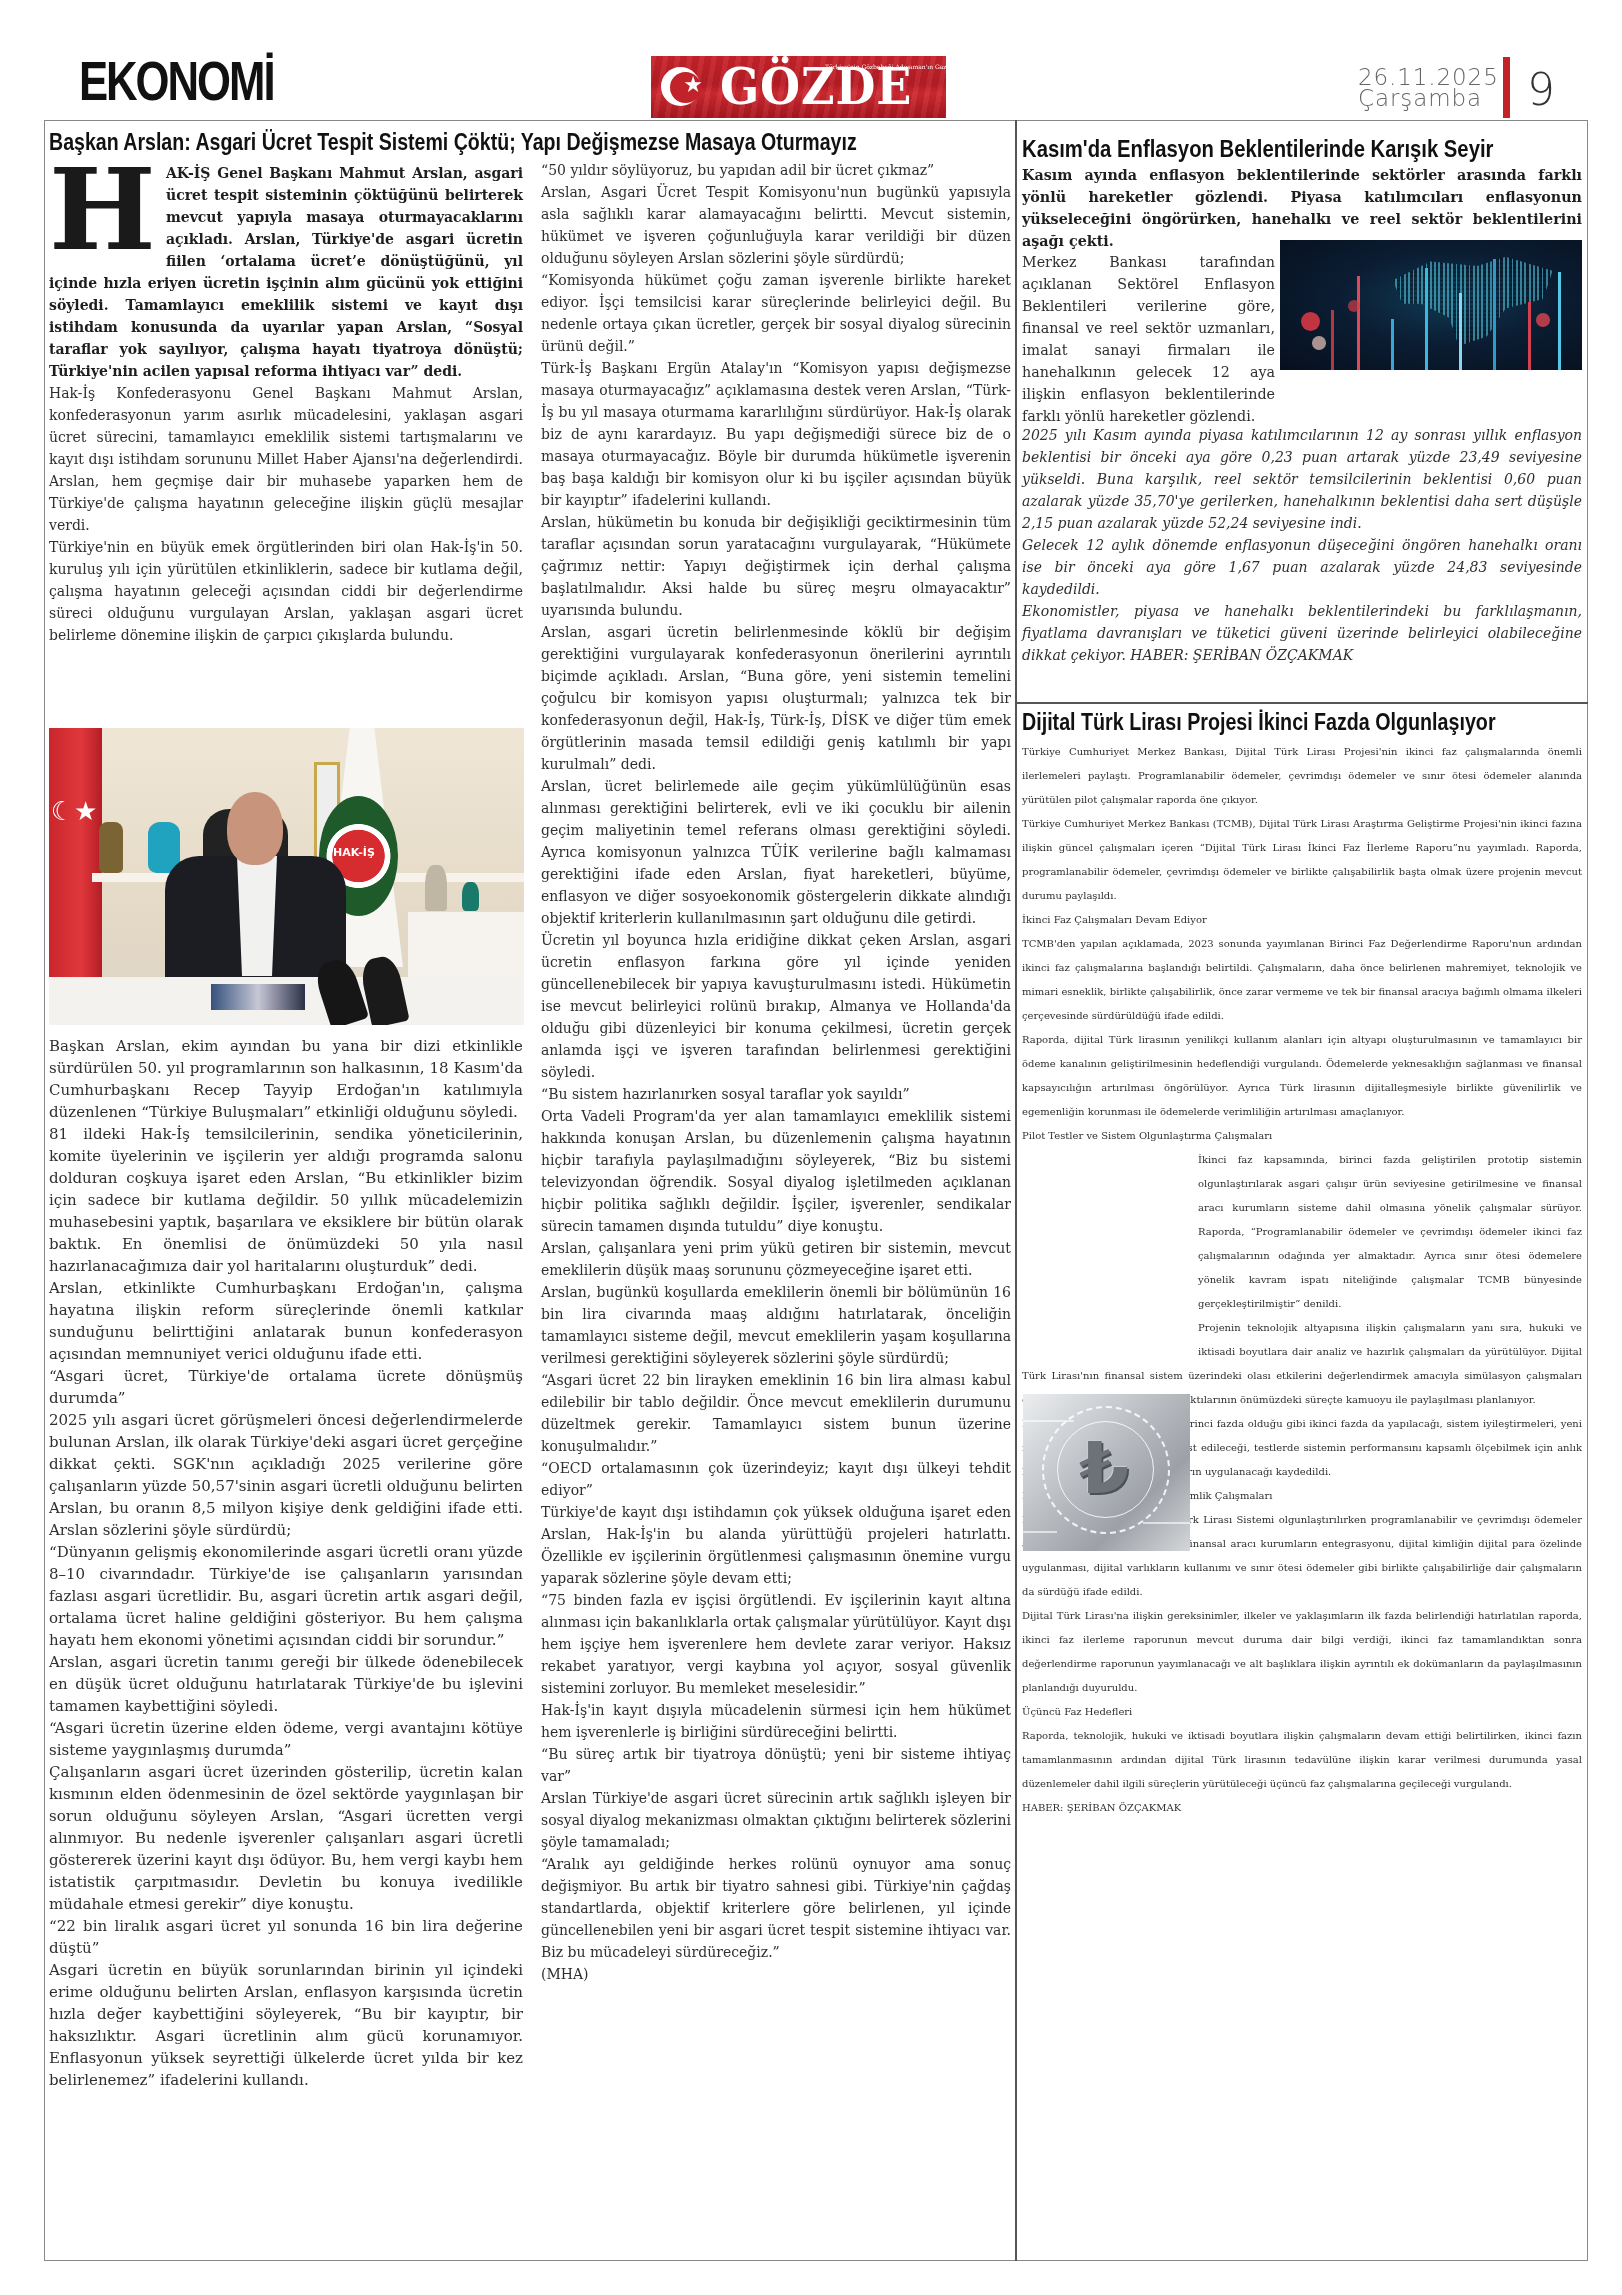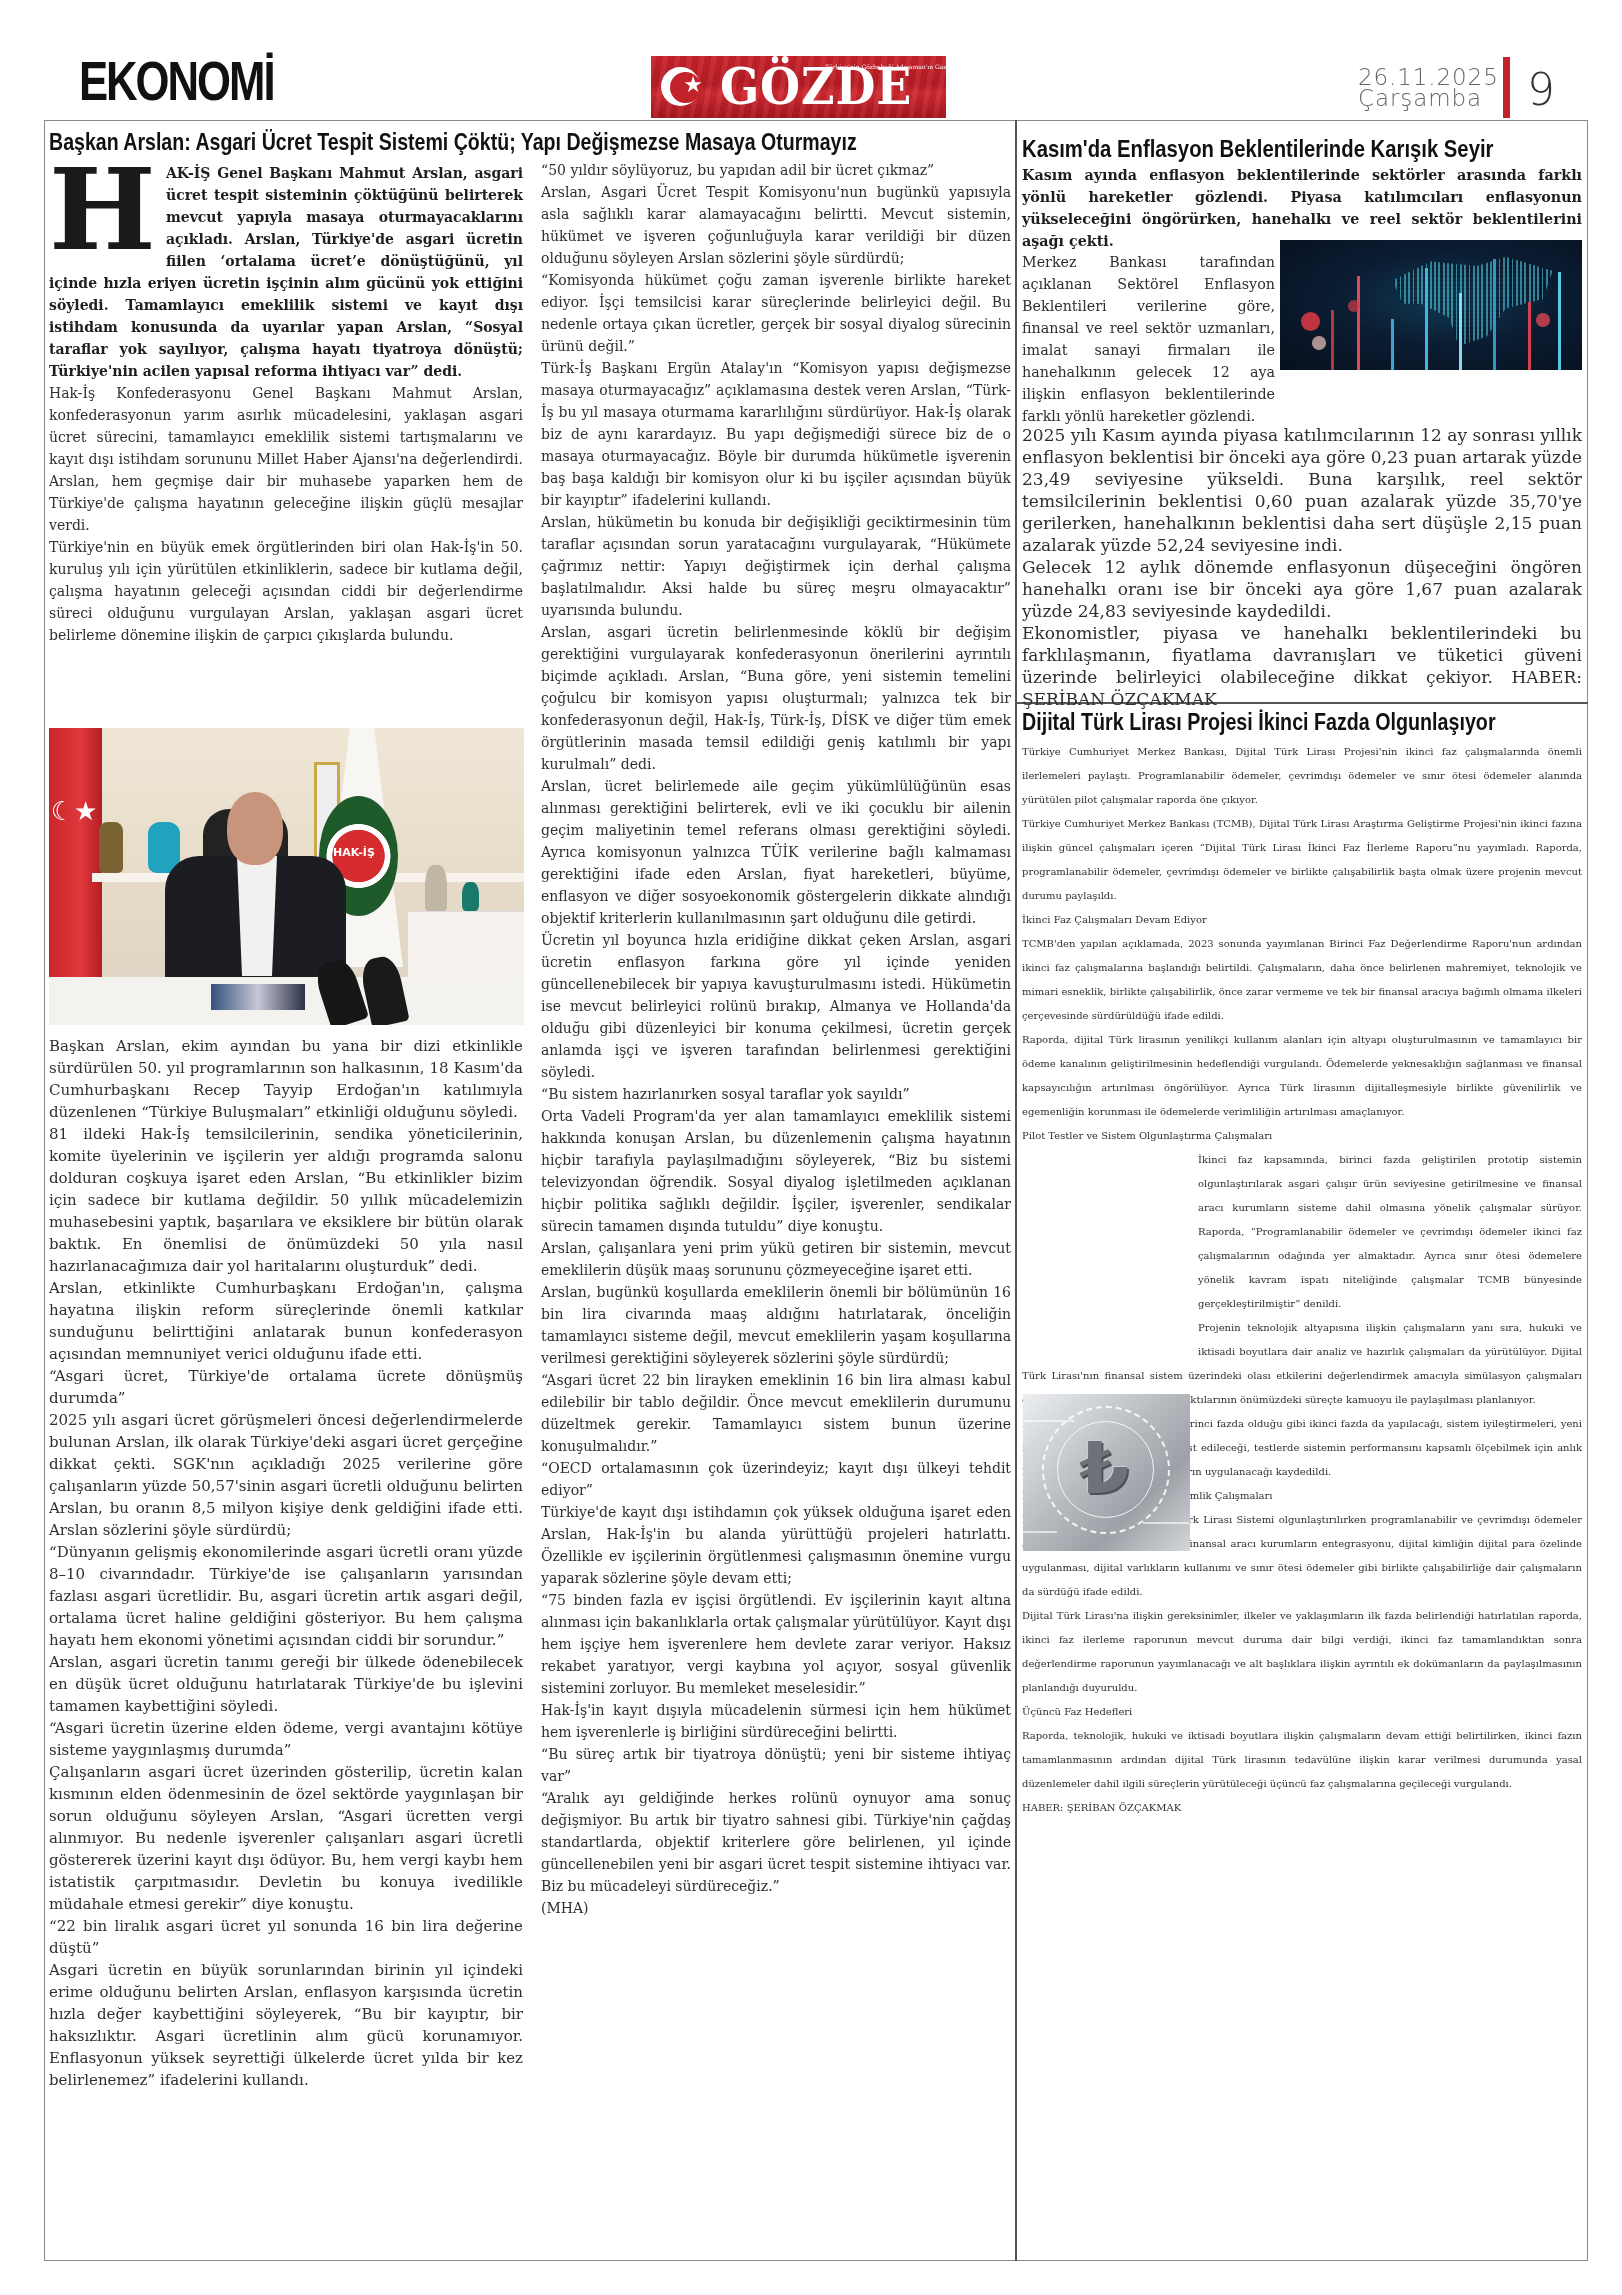--- a/index.html
+++ b/index.html
@@ -205,20 +205,21 @@
     <p class="subhead">“Bu sistem hazırlanırken sosyal taraflar yok sayıldı”</p>
     <p>Orta Vadeli Program'da yer alan tamamlayıcı emeklilik sistemi hakkında konuşan Arslan, bu düzenlemenin çalışma hayatının hiçbir tarafıyla paylaşılmadığını söyleyerek, “Biz bu sistemi televizyondan öğrendik. Sosyal diyalog işletilmeden açıklanan hiçbir politika sağlıklı değildir. İşçiler, işverenler, sendikalar sürecin tamamen dışında tutuldu” diye konuştu.</p>
     <p>Arslan, çalışanlara yeni prim yükü getiren bir sistemin, mevcut emeklilerin düşük maaş sorununu çözmeyeceğine işaret etti.</p>
     <p>Arslan, bugünkü koşullarda emeklilerin önemli bir bölümünün 16 bin lira civarında maaş aldığını hatırlatarak, önceliğin tamamlayıcı sisteme değil, mevcut emeklilerin yaşam koşullarına verilmesi gerektiğini söyleyerek sözlerini şöyle sürdürdü;</p>
     <p>“Asgari ücret 22 bin lirayken emeklinin 16 bin lira alması kabul edilebilir bir tablo değildir. Önce mevcut emeklilerin durumunu düzeltmek gerekir. Tamamlayıcı sistem bunun üzerine konuşulmalıdır.”</p>
     <p class="subhead">“OECD ortalamasının çok üzerindeyiz; kayıt dışı ülkeyi tehdit ediyor”</p>
     <p>Türkiye'de kayıt dışı istihdamın çok yüksek olduğuna işaret eden Arslan, Hak-İş'in bu alanda yürüttüğü projeleri hatırlattı. Özellikle ev işçilerinin örgütlenmesi çalışmasının önemine vurgu yaparak sözlerine şöyle devam etti;</p>
     <p>“75 binden fazla ev işçisi örgütlendi. Ev işçilerinin kayıt altına alınması için bakanlıklarla ortak çalışmalar yürütülüyor. Kayıt dışı hem işçiye hem işverenlere hem devlete zarar veriyor. Haksız rekabet yaratıyor, vergi kaybına yol açıyor, sosyal güvenlik sistemini zorluyor. Bu memleket meselesidir.”</p>
     <p>Hak-İş'in kayıt dışıyla mücadelenin sürmesi için hem hükümet hem işverenlerle iş birliğini sürdüreceğini belirtti.</p>
     <p class="subhead">“Bu süreç artık bir tiyatroya dönüştü; yeni bir sisteme ihtiyaç var”</p>
+    <p>Arslan Türkiye'de asgari ücret sürecinin artık sağlıklı işleyen bir sosyal diyalog mekanizması olmaktan çıktığını belirterek sözlerini şöyle tamamaladı;</p>
     <p>“Aralık ayı geldiğinde herkes rolünü oynuyor ama sonuç değişmiyor. Bu artık bir tiyatro sahnesi gibi. Türkiye'nin çağdaş standartlarda, objektif kriterlere göre belirlenen, yıl içinde güncellenebilen yeni bir asgari ücret tespit sistemine ihtiyacı var. Biz bu mücadeleyi sürdüreceğiz.”</p>
     <p>(MHA)</p>
   </div>
 </article>
 
 <article>
   <h2 class="headline" style="left:1022px;top:137px;font-size:24px;transform:scaleX(0.845);">Kasım'da Enflasyon Beklentilerinde Karışık Seyir</h2>
 
   <div class="col" style="left:1022px;top:164px;width:560px;font-size:14.3px;line-height:22px;">
     <p class="lead">Kasım ayında enflasyon beklentilerinde sektörler arasında farklı yönlü hareketler gözlendi. Piyasa katılımcıları enflasyonun yükseleceğini öngörürken, hanehalkı ve reel sektör beklentilerini aşağı çekti.</p>
@@ -236,21 +237,21 @@
     <div class="bar" style="left:278px;height:98px;background:#55c8e8;"></div>
     <div class="bokeh" style="left:20.5px;top:72px;width:19px;height:19px;background:rgba(226,58,70,0.85);"></div>
     <div class="bokeh" style="left:32px;top:96px;width:13.7px;height:13.7px;background:rgba(240,200,190,0.7);"></div>
     <div class="bokeh" style="left:68px;top:60px;width:12px;height:12px;background:rgba(210,60,70,0.7);"></div>
     <div class="bokeh" style="left:256px;top:73px;width:13.7px;height:13.7px;background:rgba(220,70,80,0.8);"></div>
   </div>
 
   <div class="col" style="left:1022px;top:251px;width:253px;font-size:14.3px;line-height:22px;">
     <p>Merkez Bankası tarafından açıklanan Sektörel Enflasyon Beklentileri verilerine göre, finansal ve reel sektör uzmanları, imalat sanayi firmaları ile hanehalkının gelecek 12 aya ilişkin enflasyon beklentilerinde farklı yönlü hareketler gözlendi.</p>
   </div>
-  <div class="col" style="left:1022px;top:424px;width:560px;font-size:17px;line-height:22px;">
+  <div class="col" style="left:1022px;top:424px;width:560px;font-size:14px;line-height:22px;font-style:italic;">
     <p>2025 yılı Kasım ayında piyasa katılımcılarının 12 ay sonrası yıllık enflasyon beklentisi bir önceki aya göre 0,23 puan artarak yüzde 23,49 seviyesine yükseldi. Buna karşılık, reel sektör temsilcilerinin beklentisi 0,60 puan azalarak yüzde 35,70'ye gerilerken, hanehalkının beklentisi daha sert düşüşle 2,15 puan azalarak yüzde 52,24 seviyesine indi.</p>
     <p>Gelecek 12 aylık dönemde enflasyonun düşeceğini öngören hanehalkı oranı ise bir önceki aya göre 1,67 puan azalarak yüzde 24,83 seviyesinde kaydedildi.</p>
     <p>Ekonomistler, piyasa ve hanehalkı beklentilerindeki bu farklılaşmanın, fiyatlama davranışları ve tüketici güveni üzerinde belirleyici olabileceğine dikkat çekiyor. HABER: ŞERİBAN ÖZÇAKMAK</p>
   </div>
 </article>
 
 <article>
   <h2 class="headline" style="left:1022px;top:710px;font-size:24px;transform:scaleX(0.82);">Dijital Türk Lirası Projesi İkinci Fazda Olgunlaşıyor</h2>
 
   <div class="col" style="left:1022px;top:740px;width:560px;font-size:10px;line-height:24px;">

